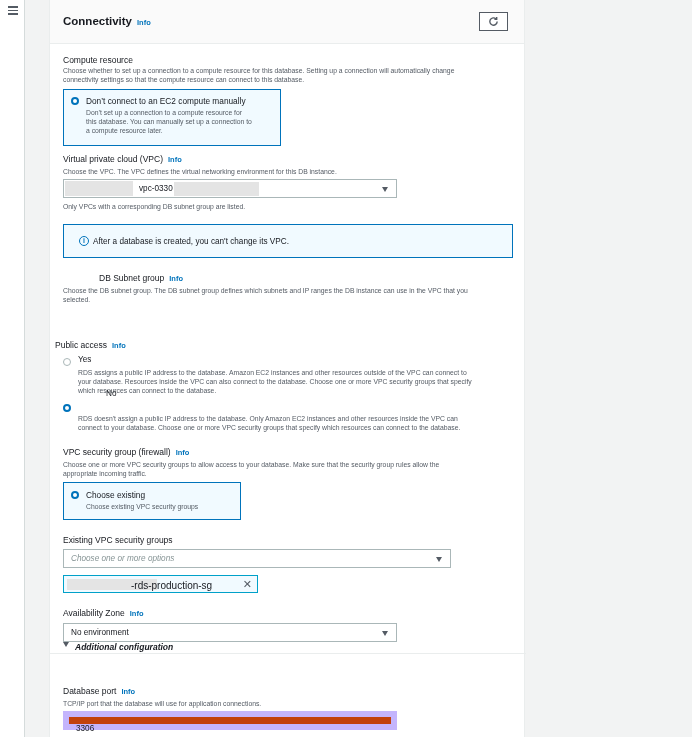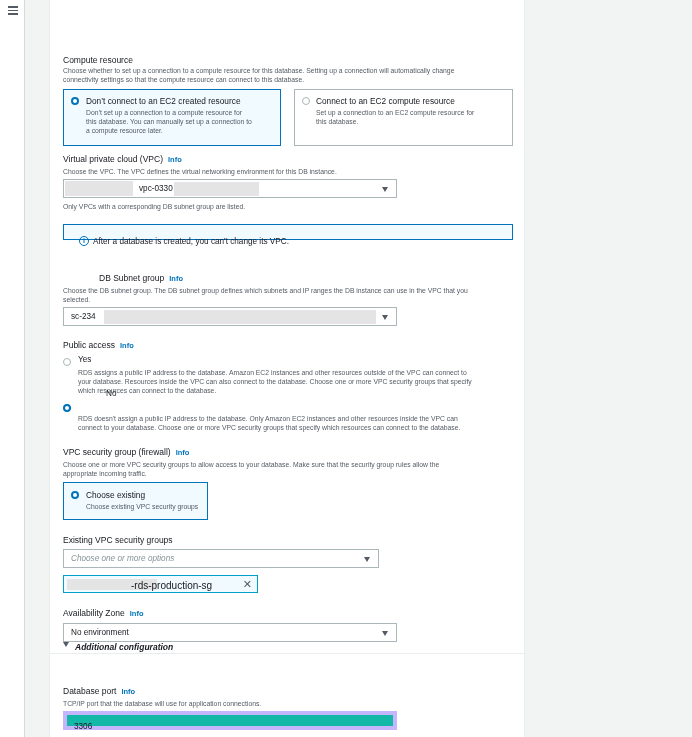--- a/index.html
+++ b/index.html
@@ -33,94 +33,92 @@
 
   .alert { position: absolute; border: 1px solid #0073bb; background: #f1faff; }
   .alert-text { position: absolute; left: 29px; top: 12px; font-size: 8.2px; color: #16191f; }
   .alert-icon { position: absolute; left: 15px; top: 11px; width: 10px; height: 10px; border-radius: 50%; border: 1.5px solid #0073bb; color: #0073bb; font-size: 7px; font-weight: bold; text-align: center; line-height: 7px; }
 
   .token { position: absolute; border: 1px solid #00a1c9; background: #f1faff; height: 18px; }
   .token .tval { position: absolute; left: 67px; top: 4px; font-size: 10px; color: #16191f; }
   .token .x { position: absolute; right: 5px; top: 2px; font-size: 11px; color: #545b64; cursor: pointer; }
 
   .divider { position: absolute; left: 0; width: 476px; height: 1px; background: #eaeded; }
-  .input { position: absolute; border: 4px solid #c4b5fd; background: #14b8a6; height: 19px; }
+  .input { position: absolute; border: 6px solid #c4b5fd; background: #c2410c; height: 19px; }
   .input input { border: none; outline: none; width: 100%; height: 100%; padding-left: 7px; font-size: 8.2px; color: #16191f; background: transparent; font-family: "Liberation Sans", sans-serif; }
   .abs { position: absolute; }
 </style>
 </head>
 <body>
 
 <div class="left-rail">
   <div class="hamburger">
       <span></span>
       <span></span>
       <span></span>
     </div>
 </div>
 
 <div class="panel">
+  <div class="panel-header">
+    <div class="panel-title">
+      <span>Connectivity</span><span class="info-link">Info</span>
+    </div>
+    <div class="refresh-btn">
+      <svg width="11" height="11" viewBox="0 0 12 12">
+          <path d="M10 6a4 4 0 1 1-1.2-2.85" fill="none" stroke="#545b64" stroke-width="1.5"></path>
+          <path d="M9.5 1v2.6H7" fill="none" stroke="#545b64" stroke-width="1.5"></path>
+        </svg>
+    </div>
+  </div>
 
   <div class="abs label" style="left:13px;top:55px;">Compute resource</div>
   <div class="abs desc" style="left:13px;top:66px;">
     <div>Choose whether to set up a connection to a compute resource for this database. Setting up a connection will automatically change</div>
       <div>connectivity settings so that the compute resource can connect to this database.</div>
   </div>
 
   <div class="tile selected" style="left:13px;top:89px;width:218px;height:57px;">
     <div class="radio on" style="left:7px;top:7px;"></div>
-    <div class="tile-title" style="left:22px;top:6px;">Don’t connect to an EC2 created resource</div>
+    <div class="tile-title" style="left:22px;top:6px;">Don’t connect to an EC2 compute manually</div>
     <div class="tile-desc" style="left:22px;top:18px;">
       <div>Don’t set up a connection to a compute resource for</div>
         <div>this database. You can manually set up a connection to</div>
         <div>a compute resource later.</div>
-    </div>
-  </div>
-  <div class="tile" style="left:244px;top:89px;width:219px;height:57px;">
-    <div class="radio" style="left:7px;top:7px;"></div>
-    <div class="tile-title" style="left:21px;top:6px;">Connect to an EC2 compute resource</div>
-    <div class="tile-desc" style="left:21px;top:18px;">
-      <div>Set up a connection to an EC2 compute resource for</div>
-        <div>this database.</div>
     </div>
   </div>
 
   <div class="abs field-label-row" style="left:13px;top:154px;">
     <span class="label">Virtual private cloud (VPC)</span>
       <span class="info-link">Info</span>
   </div>
   <div class="abs desc" style="left:13px;top:167px;">Choose the VPC. The VPC defines the virtual networking environment for this DB instance.</div>
   <div class="select" style="left:13px;top:179px;width:334px;">
     <div class="redact" style="left:1px;top:1px;width:68px;height:15px;"></div>
     <div class="val" style="left:75px;">vpc-0330</div>
     <div class="redact" style="left:110px;top:2px;width:85px;height:14px;"></div>
     <div class="caret"></div>
   </div>
   <div class="abs desc" style="left:13px;top:202px;">Only VPCs with a corresponding DB subnet group are listed.</div>
 
-  <div class="alert" style="left:13px;top:224px;width:450px;height:16px;text-decoration:underline;">
+  <div class="alert" style="left:13px;top:224px;width:450px;height:34px;text-decoration:underline;">
     <div class="alert-icon">i</div>
     <div class="alert-text">After a database is created, you can't change its VPC.</div>
   </div>
 
   <div class="abs field-label-row" style="left:13px;top:273px;padding-left:36px;">
     <span class="label">DB Subnet group</span>
       <span class="info-link">Info</span>
   </div>
   <div class="abs desc" style="left:13px;top:286px;">
     <div>Choose the DB subnet group. The DB subnet group defines which subnets and IP ranges the DB instance can use in the VPC that you</div>
       <div>selected.</div>
   </div>
-  <div class="select" style="left:13px;top:307px;width:334px;">
-    <div class="val">sc-234</div>
-    <div class="redact" style="left:40px;top:2px;width:272px;height:14px;"></div>
-    <div class="caret"></div>
-  </div>
 
-  <div class="abs field-label-row" style="left:13px;top:340px;">
+  <div class="abs field-label-row" style="left:5px;top:340px;">
     <span class="label">Public access</span>
       <span class="info-link">Info</span>
   </div>
   <div class="radio" style="left:13px;top:358px;"></div>
   <div class="abs label" style="left:28px;top:355px;font-size:8.2px;text-align:center;">Yes</div>
   <div class="abs desc" style="left:28px;top:368px;">
     <div>RDS assigns a public IP address to the database. Amazon EC2 instances and other resources outside of the VPC can connect to</div>
       <div>your database. Resources inside the VPC can also connect to the database. Choose one or more VPC security groups that specify</div>
       <div>which resources can connect to the database.</div>
   </div>
@@ -132,28 +130,28 @@
   </div>
 
   <div class="abs field-label-row" style="left:13px;top:447px;">
     <span class="label">VPC security group (firewall)</span>
       <span class="info-link">Info</span>
   </div>
   <div class="abs desc" style="left:13px;top:460px;">
     <div>Choose one or more VPC security groups to allow access to your database. Make sure that the security group rules allow the</div>
       <div>appropriate incoming traffic.</div>
   </div>
-  <div class="tile selected" style="left:13px;top:482px;width:145px;height:38px;">
+  <div class="tile selected" style="left:13px;top:482px;width:178px;height:38px;">
     <div class="radio on" style="left:7px;top:8px;"></div>
     <div class="tile-title" style="left:22px;top:7px;">Choose existing</div>
     <div class="tile-desc" style="left:22px;top:19px;">Choose existing VPC security groups</div>
   </div>
 
   <div class="abs label" style="left:13px;top:535px;">Existing VPC security groups</div>
-  <div class="select" style="left:13px;top:549px;width:316px;">
+  <div class="select" style="left:13px;top:549px;width:388px;">
     <div class="val" style="color:#879596;font-style:italic;">Choose one or more options</div>
     <div class="caret"></div>
   </div>
   <div class="token" style="left:13px;top:575px;width:195px;">
     <div class="redact" style="left:3px;top:3px;width:90px;height:11px;"></div>
     <div class="redact" style="left:40px;top:3px;width:25px;height:11px;"></div>
     <div class="tval">-rds-production-sg</div>
     <div class="x">✕</div>
   </div>
 

